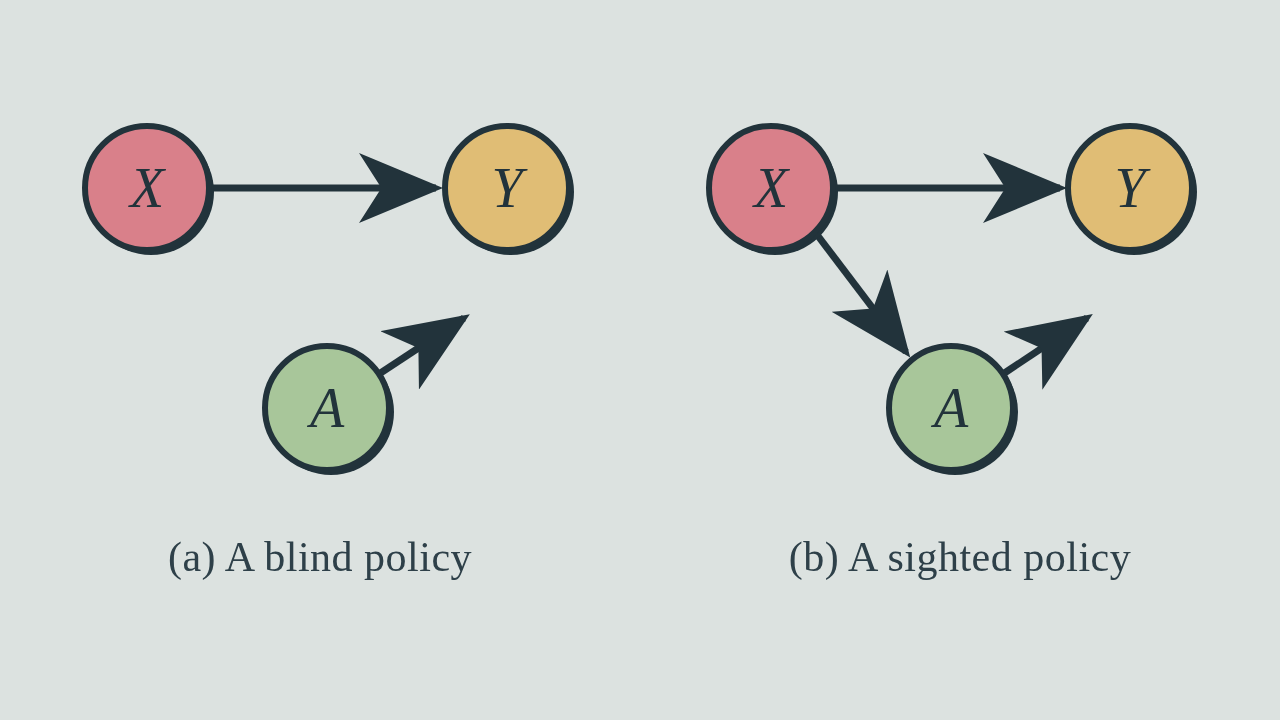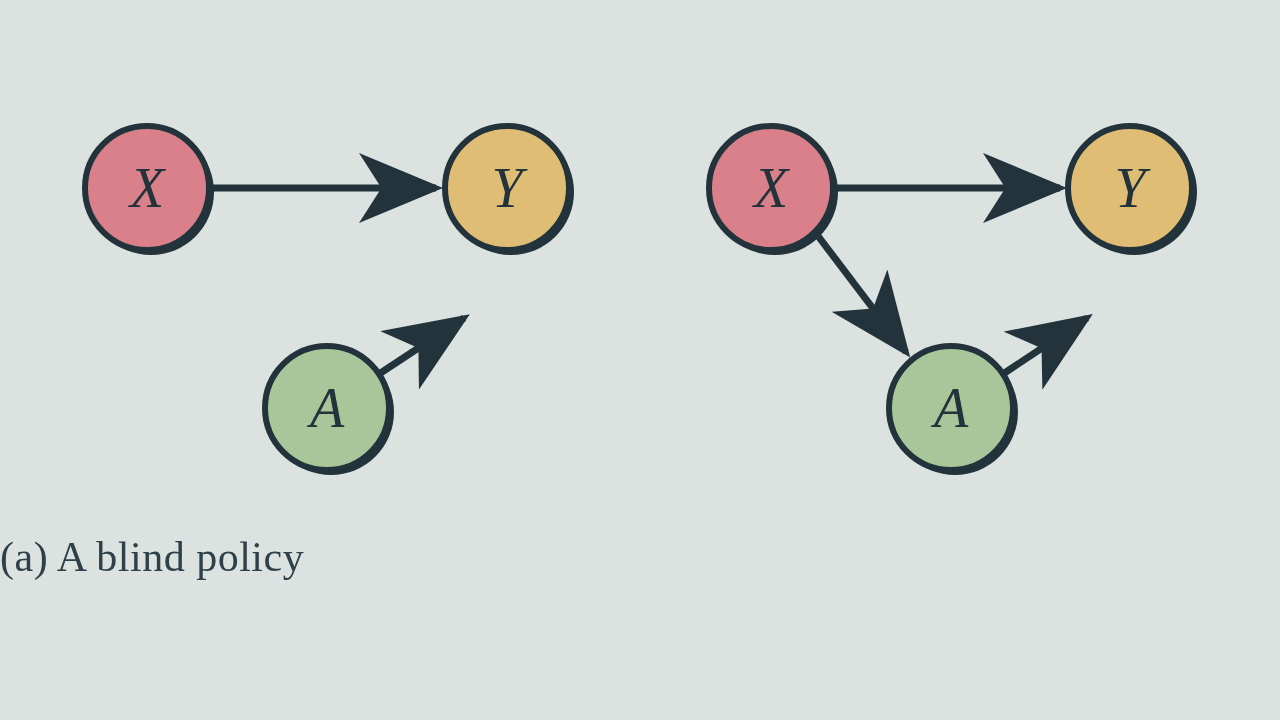--- a/index.html
+++ b/index.html
@@ -39,20 +39,21 @@
     font-family: "Liberation Serif", "DejaVu Serif", serif;
     font-style: italic;
     font-size: 56px;
     fill: #22333b;
   }
   .caption {
     position: absolute;
     top: 533px;
     left: 0;
     width: 640px;
+    text-align: center;
     font-family: "Liberation Serif", "DejaVu Serif", serif;
     font-size: 42px;
     color: #2e4049;
     letter-spacing: 0.5px;
     white-space: nowrap;
   }
 </style>
 </head>
 <body>
 
@@ -119,15 +120,16 @@
         <text class="node-label" x="490" y="188" text-anchor="middle" dominant-baseline="central">Y</text>
       </g>
 
       <g>
         <circle cx="315" cy="412" r="63" fill="#22333b"></circle>
         <circle cx="311" cy="408" r="62" fill="#a8c69a" stroke="#22333b" stroke-width="6"></circle>
         <text class="node-label" x="311" y="408" text-anchor="middle" dominant-baseline="central">A</text>
       </g>
     </svg>
 
+    <div class="caption">(b) A sighted policy</div>
   </div>
 
 </div>
 
 </body></html>

